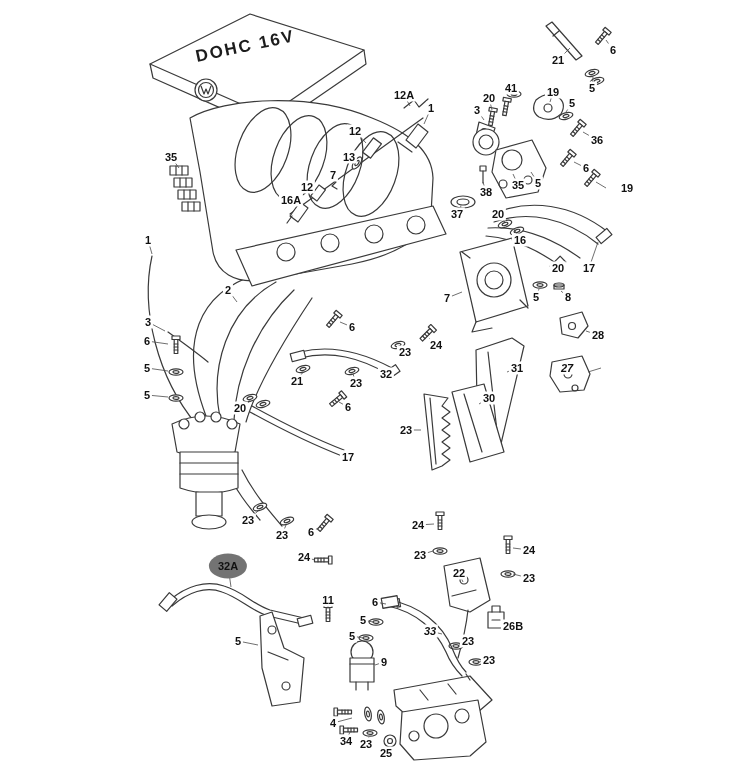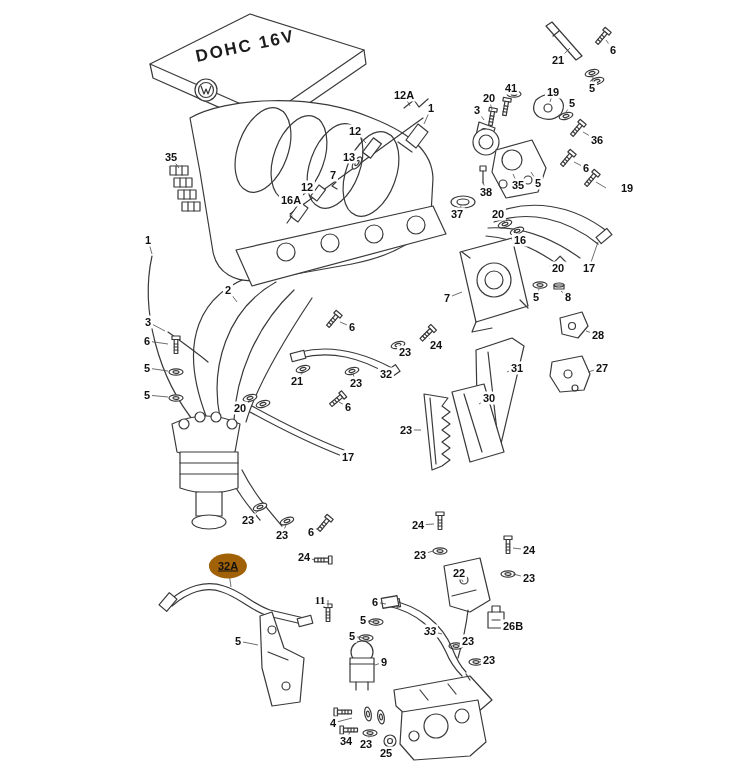--- a/index.html
+++ b/index.html
@@ -15,21 +15,21 @@
   #art .fillw{fill:#ffffff;}
   #art text{fill:#1c1c1c;stroke:none;font-family:"Liberation Sans",sans-serif;}
   #leader-lines line{stroke:#4a4a4a;stroke-width:0.8;}
   #labels-layer{position:absolute;left:0;top:0;width:100%;height:100%;}
   .part-label{
     position:absolute;transform:translate(-50%,-50%);
     font-size:11px;font-weight:600;color:#111;line-height:1;
     background:#ffffff;padding:1px 2px;cursor:pointer;z-index:3;white-space:nowrap;
   }
   .part-label.hl{
-    background:#a16207;border-radius:50%;padding:7px 9px;z-index:4;text-decoration:underline;
+    background:#737373;border-radius:50%;padding:7px 9px;z-index:4;
   }
 </style>
 </head>
 <body>
 
 <div id="stage">
 
   <svg id="art" width="735" height="767" viewBox="0 0 735 767">
     <defs>
       <g id="g-bolt">
@@ -405,41 +405,41 @@
       <div class="part-label" style="left: 148px; top: 240px;">1</div>
       <div class="part-label" style="left: 228px; top: 290px;">2</div>
       <div class="part-label" style="left: 148px; top: 322px;">3</div>
       <div class="part-label" style="left: 147px; top: 341px;">6</div>
       <div class="part-label" style="left: 147px; top: 368px;">5</div>
       <div class="part-label" style="left: 147px; top: 395px;">5</div>
       <div class="part-label" style="left: 352px; top: 327px;">6</div>
       <div class="part-label" style="left: 436px; top: 345px;">24</div>
       <div class="part-label" style="left: 405px; top: 352px;">23</div>
       <div class="part-label" style="left: 598px; top: 335px;">28</div>
-      <div class="part-label" style="left: 602px; top: 368px;">27</div>
+      <div class="part-label" style="left: 567px; top: 368px; font-style: italic;">27</div>
       <div class="part-label" style="left: 517px; top: 368px;">31</div>
       <div class="part-label" style="left: 489px; top: 398px;">30</div>
       <div class="part-label" style="left: 406px; top: 430px;">23</div>
       <div class="part-label" style="left: 297px; top: 381px;">21</div>
       <div class="part-label" style="left: 356px; top: 383px;">23</div>
       <div class="part-label" style="left: 386px; top: 374px; text-align: right;">32</div>
       <div class="part-label" style="left: 240px; top: 408px;">20</div>
       <div class="part-label" style="left: 348px; top: 407px;">6</div>
       <div class="part-label" style="left: 348px; top: 457px;">17</div>
       <div class="part-label" style="left: 248px; top: 520px;">23</div>
       <div class="part-label" style="left: 282px; top: 535px;">23</div>
       <div class="part-label" style="left: 311px; top: 532px;">6</div>
       <div class="part-label" style="left: 304px; top: 557px;">24</div>
       <div class="part-label" style="left: 418px; top: 525px;">24</div>
       <div class="part-label" style="left: 420px; top: 555px;">23</div>
       <div class="part-label" style="left: 459px; top: 573px;">22</div>
       <div class="part-label" style="left: 529px; top: 550px;">24</div>
       <div class="part-label" style="left: 529px; top: 578px;">23</div>
       <div class="part-label hl" style="left: 228px; top: 566px;">32A</div>
-      <div class="part-label" style="left: 320px; top: 600px; font-family: Liberation Serif, serif;">11</div>
+      <div class="part-label" style="left: 328px; top: 600px;">11</div>
       <div class="part-label" style="left: 375px; top: 602px;">6</div>
       <div class="part-label" style="left: 363px; top: 620px;">5</div>
       <div class="part-label" style="left: 352px; top: 636px;">5</div>
       <div class="part-label" style="left: 238px; top: 641px;">5</div>
       <div class="part-label" style="left: 430px; top: 631px; font-style: italic;">33</div>
       <div class="part-label" style="left: 513px; top: 626px;">26B</div>
       <div class="part-label" style="left: 468px; top: 641px;">23</div>
       <div class="part-label" style="left: 384px; top: 662px;">9</div>
       <div class="part-label" style="left: 489px; top: 660px;">23</div>
       <div class="part-label" style="left: 333px; top: 723px;">4</div>

